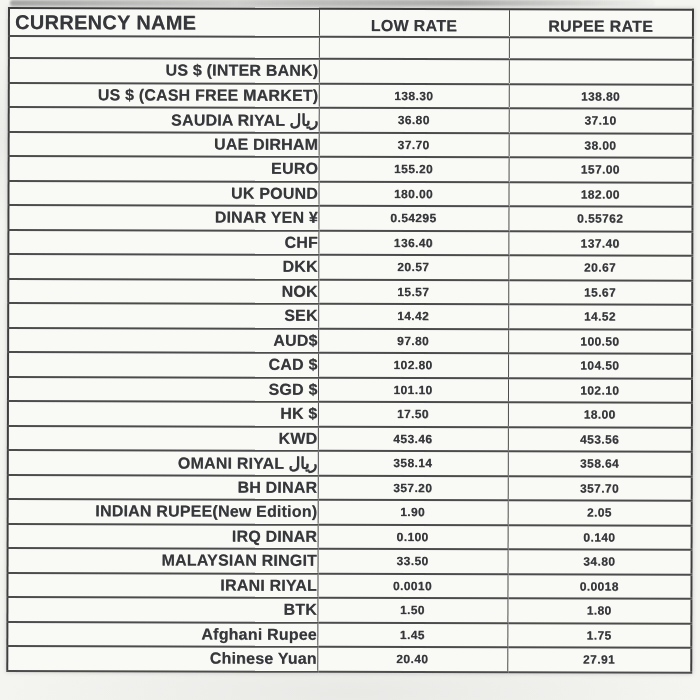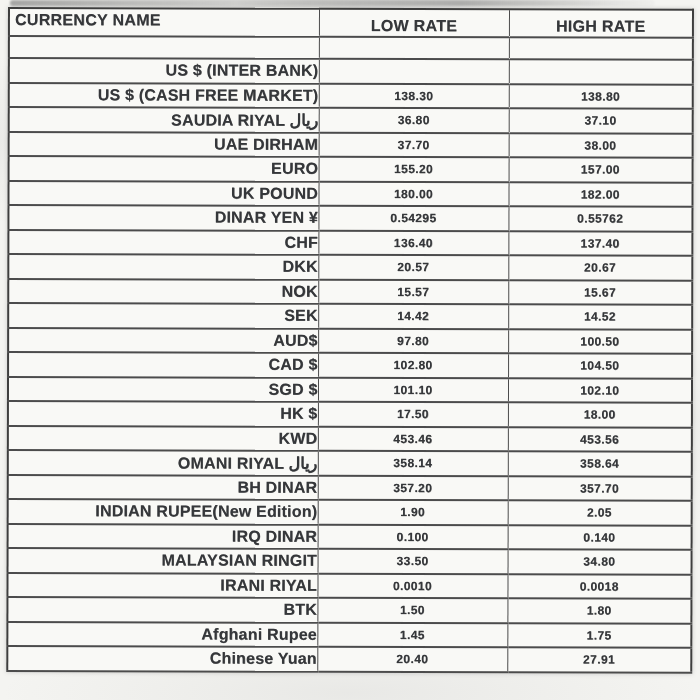--- a/index.html
+++ b/index.html
@@ -62,21 +62,21 @@
     overflow: hidden;
     white-space: nowrap;
   }
   tr.header-row { height: 28px; }
   tr.gap { height: 22px; }
   tbody tr { height: 24.5px; }
   th.name-head {
     text-align: left;
     vertical-align: top;
     padding: 2px 0 0 5px;
-    font-size: 16px;
+    font-size: 20px;
     letter-spacing: 0.3px;
   }
   th.rate-head {
     text-align: center;
     vertical-align: middle;
     padding-top: 5px;
     font-size: 16px;
     letter-spacing: 0.3px;
   }
   td.name-cell {
@@ -102,21 +102,21 @@
   <table class="rates">
     <colgroup>
       <col class="c-name">
         <col class="c-low">
         <col class="c-high">
     </colgroup>
     <thead>
       <tr class="header-row">
         <th class="name-head">CURRENCY NAME</th>
         <th class="rate-head">LOW RATE</th>
-        <th class="rate-head">HIGH RATE</th>
+        <th class="rate-head">RUPEE RATE</th>
       </tr>
     </thead>
     <tbody>
         <tr class="gap">
           <td class="name-cell"></td>
           <td class="rate-cell"></td>
           <td class="rate-cell"></td>
         </tr>
         <tr>
           <td class="name-cell">US $ (INTER BANK)</td>

